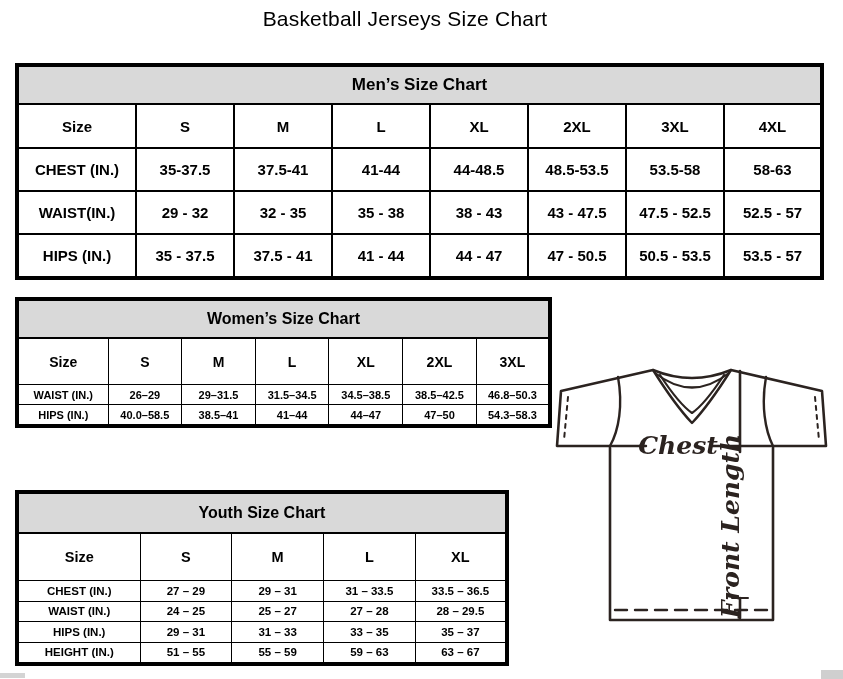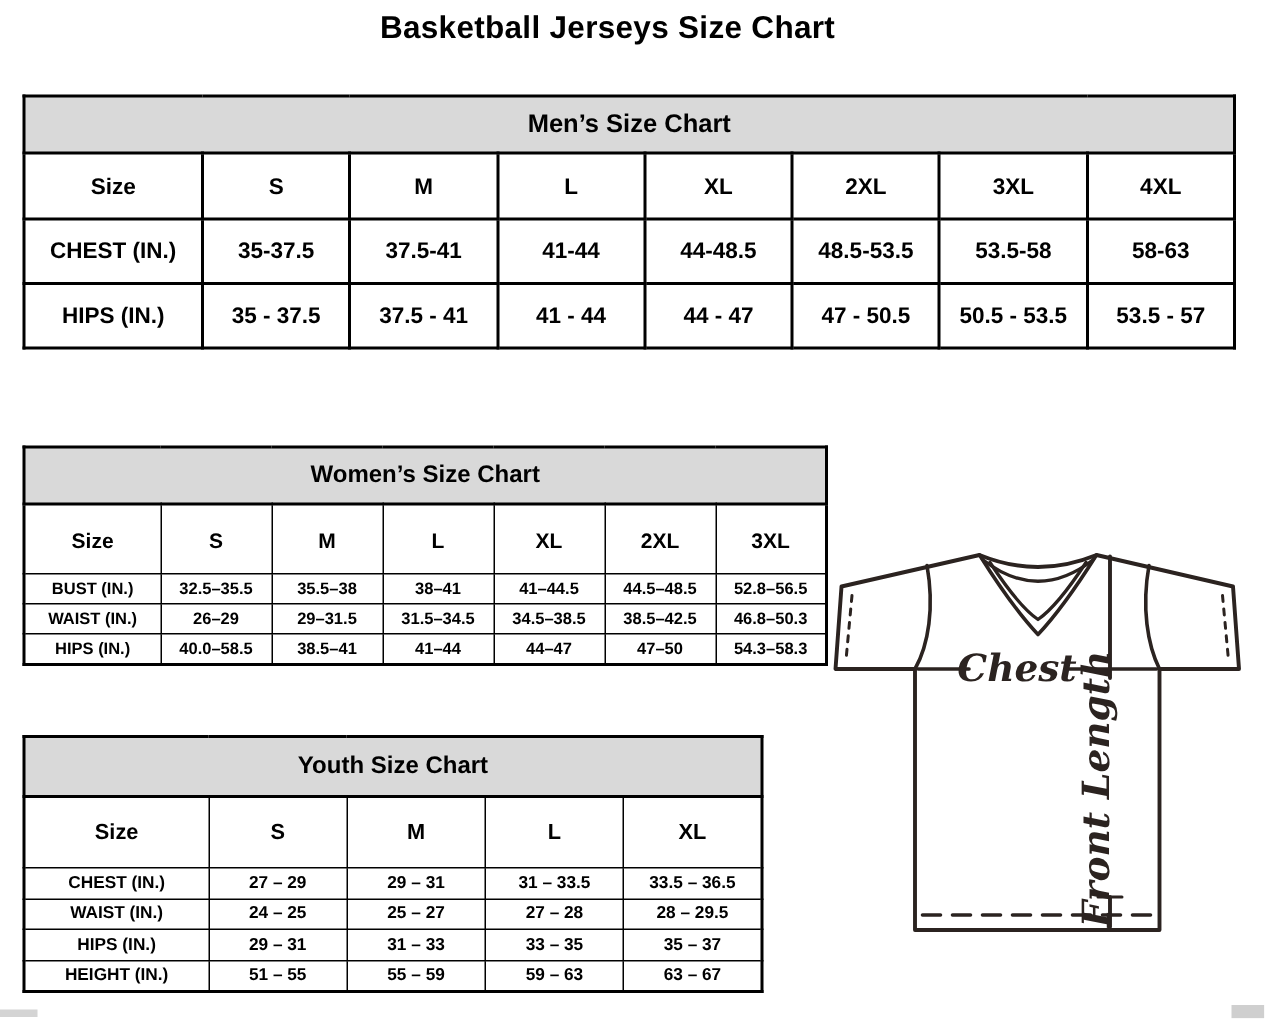--- a/index.html
+++ b/index.html
@@ -2,25 +2,25 @@
 <html><head>
 <meta charset="utf-8">
 <style>
   html,body{margin:0;padding:0;background:#ffffff;}
   .page{
     position:relative;width:843px;height:679px;background:#ffffff;
     font-family:"Liberation Sans",sans-serif;color:#000;overflow:hidden;
   }
   .page-title{
     position:absolute;top:7px;left:0;width:810px;margin:0;
-    text-align:center;font-size:21px;font-weight:700;letter-spacing:.2px;
+    text-align:center;font-size:21px;font-weight:400;letter-spacing:.2px;
   }
   table.size-table{
     position:absolute;border-collapse:collapse;table-layout:fixed;
-    background:#fff;border:2px solid #000000;
+    background:#fff;border:4px solid #000000;
   }
   table.size-table th,table.size-table td{
     border:1px solid #000;text-align:center;vertical-align:middle;
     padding:0 2px;font-weight:700;color:#000;
   }
   table.size-table td.banner{
     background:#d9d9d9;border:2px solid #000;font-weight:700;
   }
   
   table.mens{left:15px;top:63px;width:809px;}
@@ -74,20 +74,30 @@
           <th>CHEST (IN.)</th>
           <td>35-37.5</td>
           <td>37.5-41</td>
           <td>41-44</td>
           <td>44-48.5</td>
           <td>48.5-53.5</td>
           <td>53.5-58</td>
           <td>58-63</td>
         </tr>
         <tr class="data">
+          <th>WAIST(IN.)</th>
+          <td>29 - 32</td>
+          <td>32 - 35</td>
+          <td>35 - 38</td>
+          <td>38 - 43</td>
+          <td>43 - 47.5</td>
+          <td>47.5 - 52.5</td>
+          <td>52.5 - 57</td>
+        </tr>
+        <tr class="data">
           <th>HIPS (IN.)</th>
           <td>35 - 37.5</td>
           <td>37.5 - 41</td>
           <td>41 - 44</td>
           <td>44 - 47</td>
           <td>47 - 50.5</td>
           <td>50.5 - 53.5</td>
           <td>53.5 - 57</td>
         </tr>
       </tbody>
@@ -105,29 +115,20 @@
         <tr class="head">
           <th>Size</th>
           <th>S</th>
           <th>M</th>
           <th>L</th>
           <th>XL</th>
           <th>2XL</th>
           <th>3XL</th>
         </tr>
         <tr class="data">
-          <th>BUST (IN.)</th>
-          <td>32.5–35.5</td>
-          <td>35.5–38</td>
-          <td>38–41</td>
-          <td>41–44.5</td>
-          <td>44.5–48.5</td>
-          <td>52.8–56.5</td>
-        </tr>
-        <tr class="data">
           <th>WAIST (IN.)</th>
           <td>26–29</td>
           <td>29–31.5</td>
           <td>31.5–34.5</td>
           <td>34.5–38.5</td>
           <td>38.5–42.5</td>
           <td>46.8–50.3</td>
         </tr>
         <tr class="data">
           <th>HIPS (IN.)</th>

